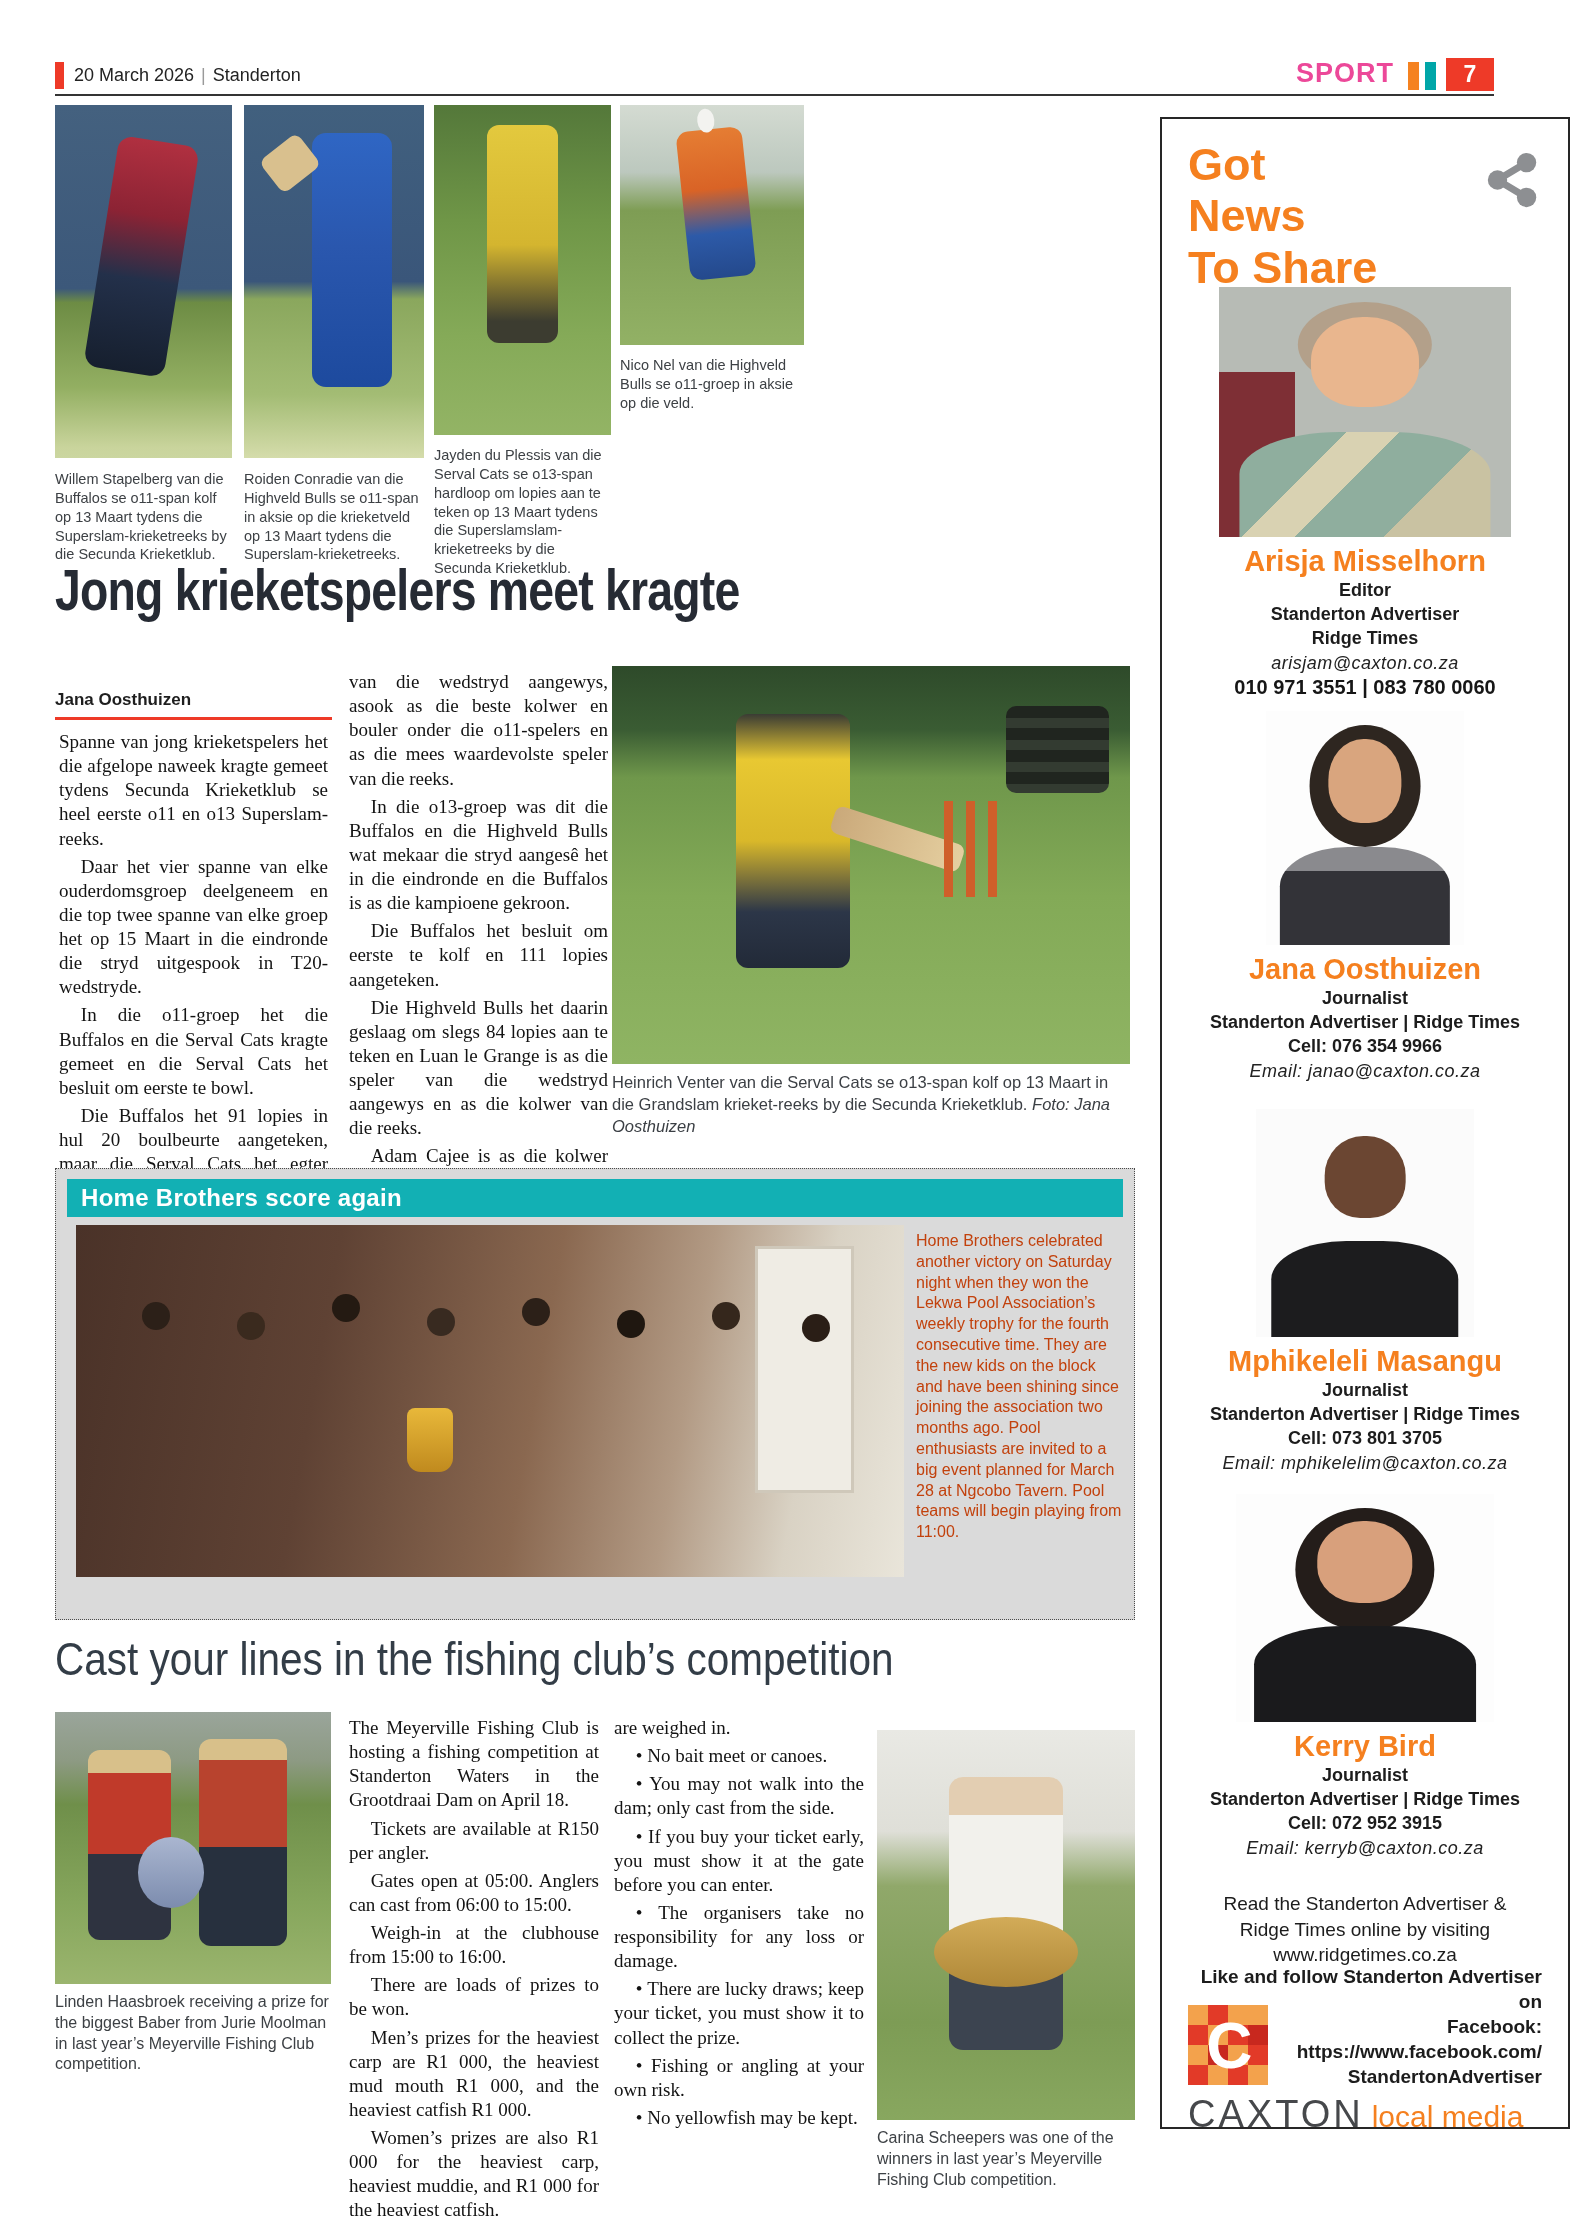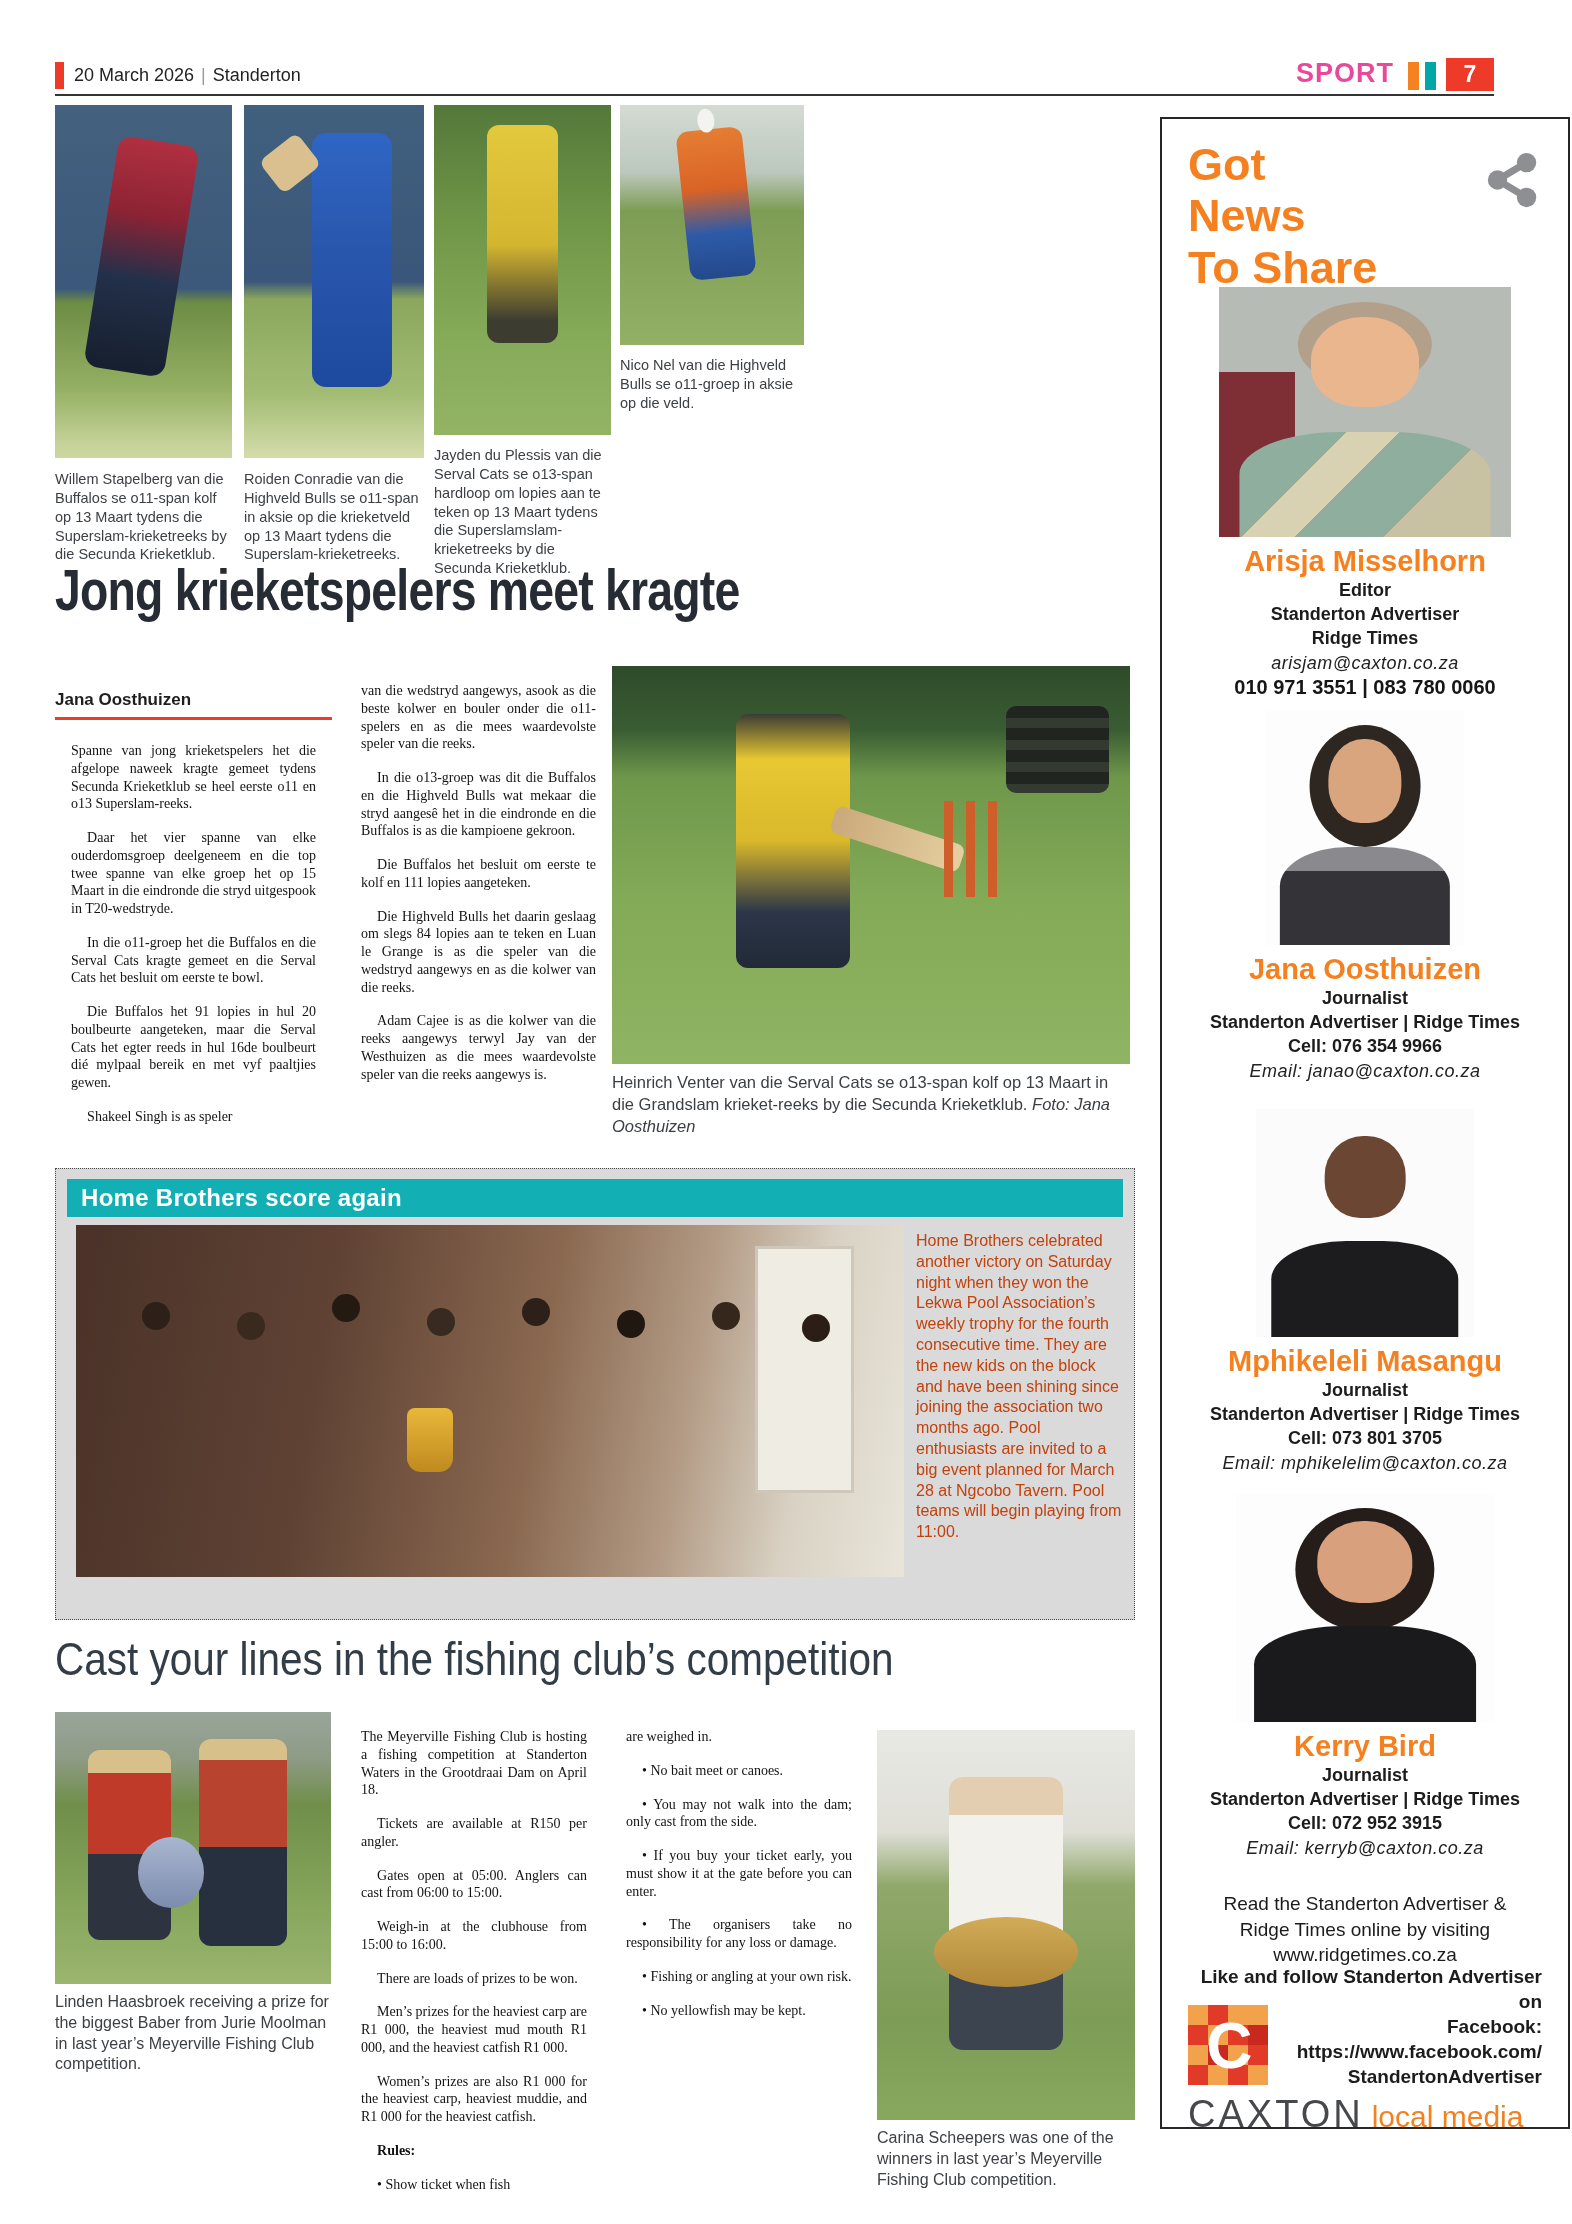--- a/index.html
+++ b/index.html
@@ -66,21 +66,21 @@
     background:linear-gradient(180deg,#e3ceb2 0 14%,#f2f1ec 14% 60%,#3c4450 60% 100%)}
   .ph-carina .fig-fish{left:22%;top:48%;width:56%;height:18%;border-radius:50%;background:linear-gradient(180deg,#d2ab58,#b08838)}
 
   
   .cap{position:absolute;font-size:14.5px;line-height:1.3;color:#3d4145}
 
   
   .headline{position:absolute;left:55px;top:556px;font-size:58px;font-weight:bold;color:#262b34;letter-spacing:-1px;transform:scaleX(.8);transform-origin:left top;white-space:nowrap}
   .byline{position:absolute;left:55px;top:690px;width:277px;font-size:17px;font-weight:600;color:#1e1e1e;padding-bottom:7px;border-bottom:3px solid var(--red)}
   .serif-col{position:absolute}
-  .serif-col p{font-family:"Liberation Serif",serif;font-size:14px;line-height:1.27;color:#131313;text-align:justify;margin:16px}
+  .serif-col p{font-family:"Liberation Serif",serif;font-size:19px;line-height:1.27;color:#131313;text-align:justify;margin:4px}
   .serif-col p+p{text-indent:1.15em}
   .serif-col p.b{font-weight:bold}
   .main-cap{position:absolute;left:612px;top:1072px;width:518px;font-size:16.5px;line-height:1.32;color:#3b3f44}
   .main-cap .credit{font-style:italic}
 
   
   .home-box{position:absolute;left:55px;top:1168px;width:1080px;height:452px;background:#dadada;border:1px dotted #4a4a4a}
   .home-bar{position:absolute;left:11px;right:11px;top:10px;height:38px;background:var(--teal)}
   .home-title{padding-left:14px;line-height:38px;color:#fff;font-weight:bold;font-size:24px;letter-spacing:.3px}
   .home-text{position:absolute;left:860px;top:62px;width:208px;font-size:16px;line-height:1.3;color:#c2410c}
@@ -217,20 +217,21 @@
     <p>Women’s prizes are also R1 000 for the heaviest carp, heaviest muddie, and R1 000 for the heaviest catfish.</p>
     <p class="b">Rules:</p>
     <p>• Show ticket when fish</p>
   </div>
 <div class="serif-col" style="left:610px;top:1712px;width:258px">
     <p>are weighed in.</p>
     <p>• No bait meet or canoes.</p>
     <p>• You may not walk into the dam; only cast from the side.</p>
     <p>• If you buy your ticket early, you must show it at the gate before you can enter.</p>
     <p>• The organisers take no responsibility for any loss or damage.</p>
+    <p>• There are lucky draws; keep your ticket, you must show it to collect the prize.</p>
     <p>• Fishing or angling at your own risk.</p>
     <p>• No yellowfish may be kept.</p>
   </div>
 
 <div class="ph ph-carina" style="left:877px;top:1730px;width:258px;height:390px">
   <div class="fig fig-p"></div>
   <div class="fig fig-fish"></div>
 </div>
 <div class="cap" style="left:877px;top:2128px;width:258px;font-size:16px">Carina Scheepers was one of the winners in last year’s Meyerville Fishing Club competition.</div>
 

